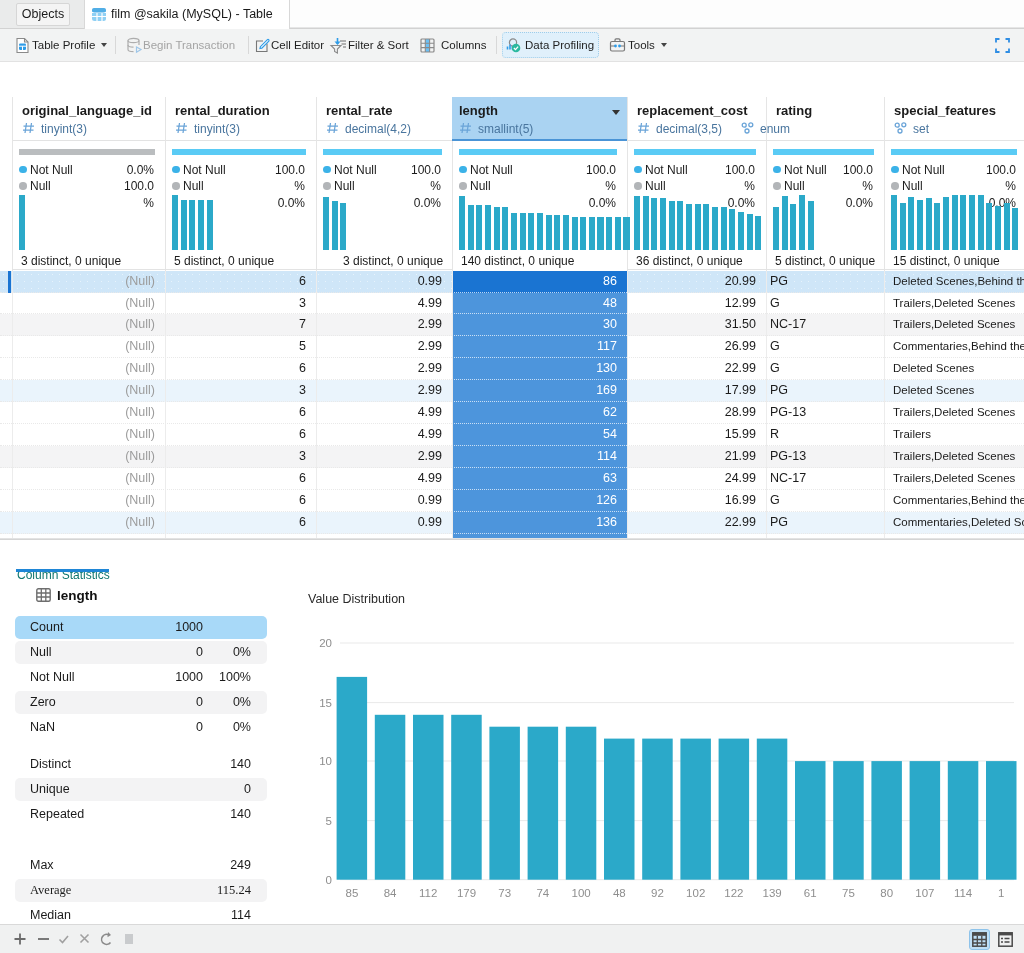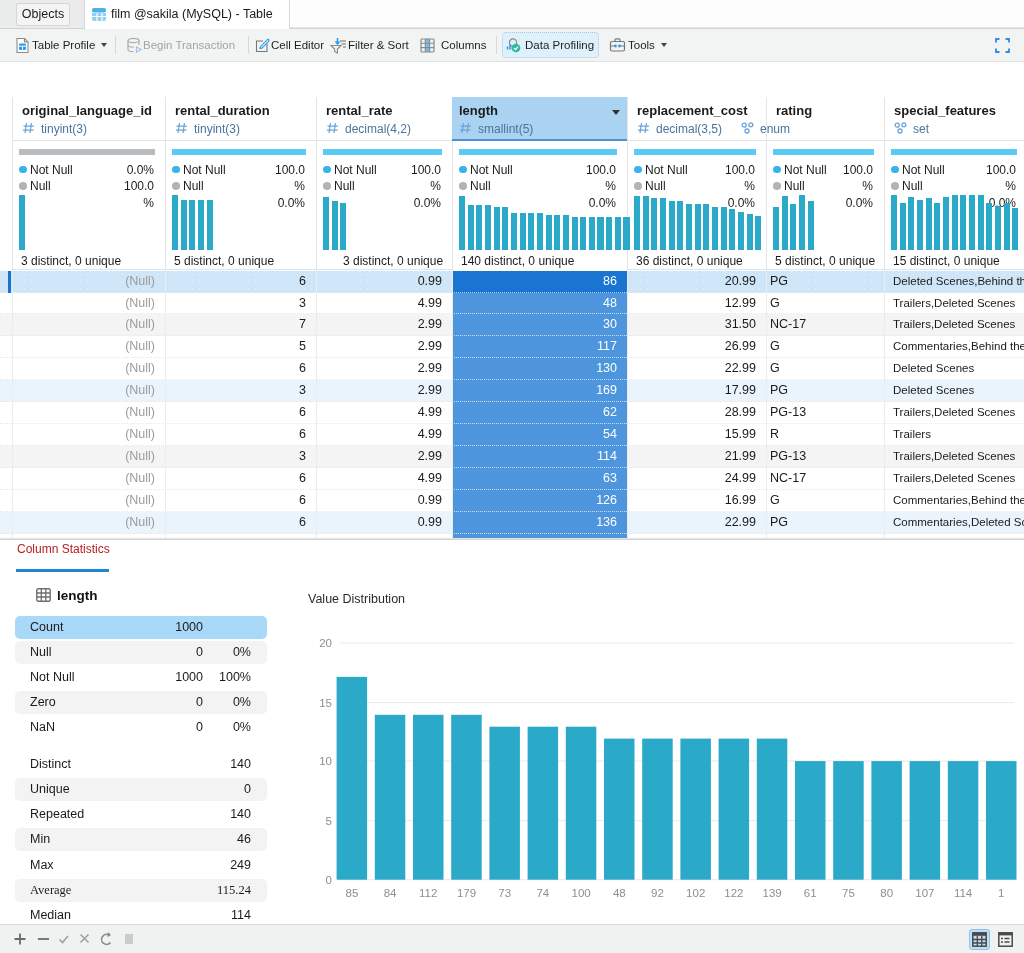--- a/index.html
+++ b/index.html
@@ -30,21 +30,21 @@
 .dot{position:absolute;width:7.5px;height:7.5px;border-radius:50%;}
 .pval{position:absolute;font-size:12px;color:#1b1b1b;text-align:right;}
 .hbar{position:absolute;background:#2ba9c9;}
 .dst{position:absolute;top:157px;font-size:12px;color:#1b1b1b;white-space:nowrap;}
 .cardend{position:absolute;top:172px;height:1px;background:#e3e3e3;}
 .cell{position:absolute;height:21.94px;font-size:12.5px;color:#1b1b1b;white-space:nowrap;overflow:hidden;line-height:21.5px;}
 .cell.num{text-align:right;}
 .cell.nul{color:#9c9c9c;}
 .lencell{position:absolute;height:21.94px;background:#4d95dc;color:#fff;font-size:12.5px;text-align:right;line-height:21.8px;border-bottom:1px dotted rgba(255,255,255,0.7);}
 .panel{left:0;top:539px;width:1024px;height:385px;background:#fff;border-top:1px solid #d5d5d5;}
-.cstab{position:absolute;left:17px;top:2px;font-size:12px;color:#b91c1c;}
+.cstab{position:absolute;left:17px;top:28px;font-size:12px;color:#0f766e;}
 .csline{position:absolute;left:16px;top:29px;width:93px;height:2.5px;background:#1f86d6;}
 .srow{position:absolute;left:15px;width:252px;height:23px;border-radius:5px;font-size:12.5px;color:#1b1b1b;}
 .srow .lab{position:absolute;left:15px;top:4px;}
 .srow .v1{position:absolute;right:64px;top:4px;}
 .srow .v2{position:absolute;right:16px;top:4px;}
 .statusbar{left:0;top:924px;width:1024px;height:29px;background:#f0f1f1;border-top:1px solid #d9d9d9;}
 .sic{position:absolute;top:5px;}
 </style></head><body>
 <div id="app">
 <div class="abs tabbar"></div>
@@ -456,24 +456,20 @@
         <span class="v2">140</span>
       </div>
       <div class="srow" style="top:238.2px;background:#f3f3f4;">
         <span class="lab">Unique</span>
         <span class="v2">0</span>
       </div>
       <div class="srow" style="top:263.3px;">
         <span class="lab">Repeated</span>
         <span class="v2">140</span>
       </div>
-      <div class="srow" style="top:288.4px;background:#f3f3f4;">
-        <span class="lab">Min</span>
-        <span class="v2">46</span>
-      </div>
       <div class="srow" style="top:313.5px;">
         <span class="lab">Max</span>
         <span class="v2">249</span>
       </div>
       <div class="srow" style="top:338.6px;background:#f3f3f4;font-family:Liberation Serif, serif;">
         <span class="lab">Average</span>
         <span class="v2">115.24</span>
       </div>
       <div class="srow" style="top:363.7px;">
         <span class="lab">Median</span>

